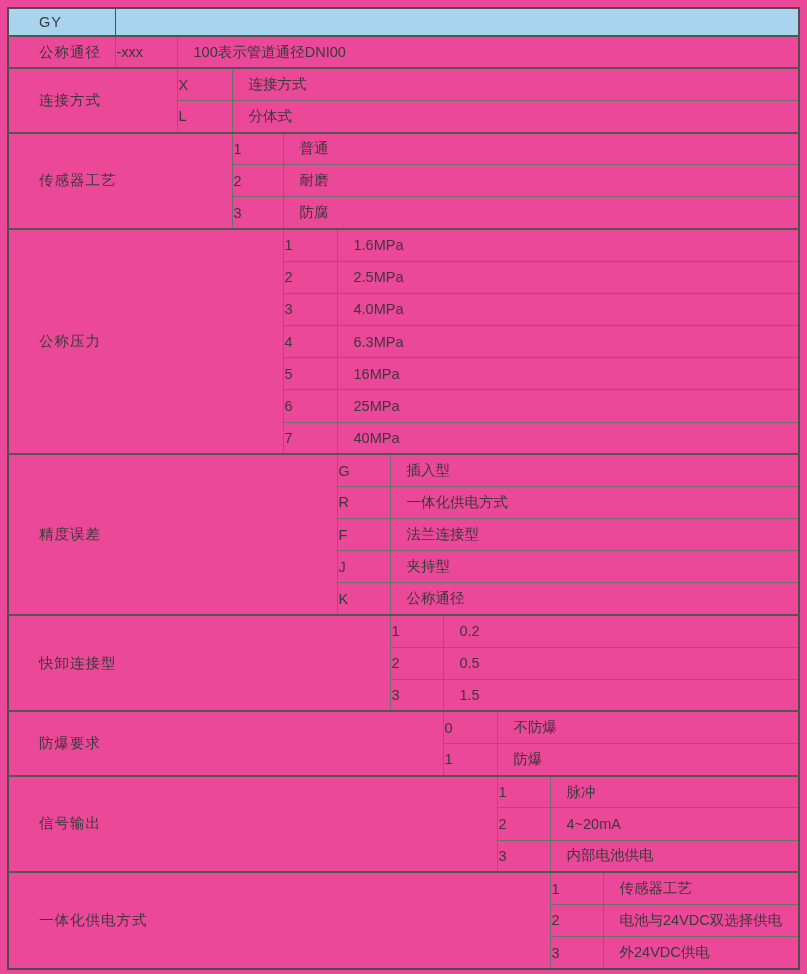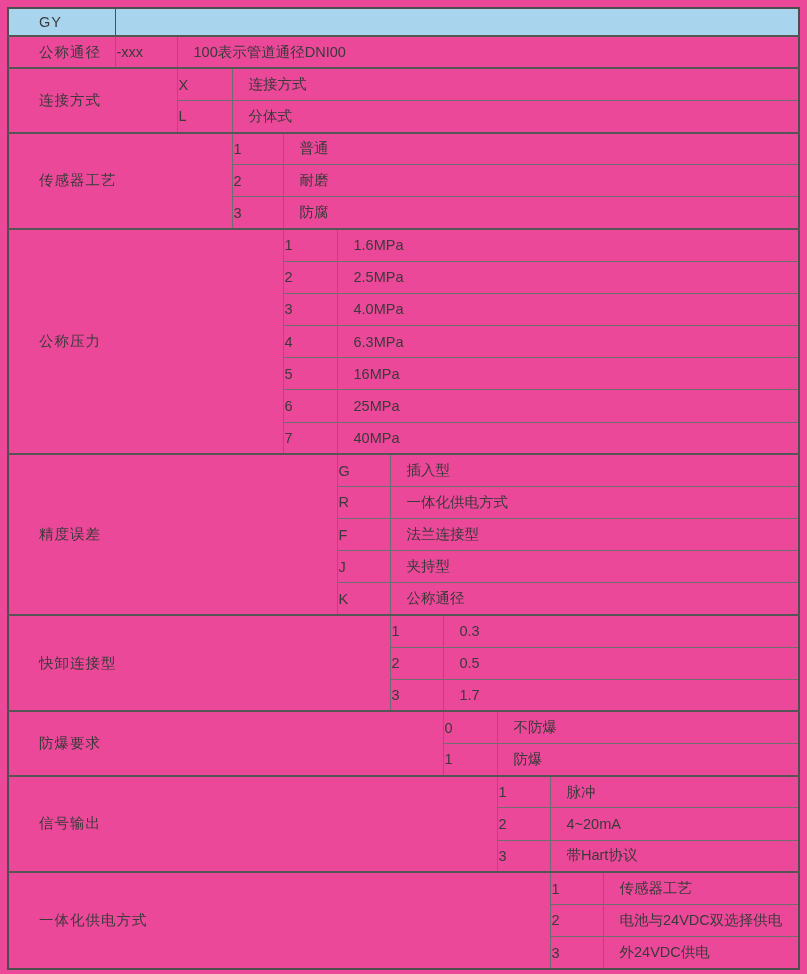--- a/index.html
+++ b/index.html
@@ -157,29 +157,29 @@
       <td class="desc" colspan="5">夹持型</td>
     </tr>
     <tr>
       <td class="code">K</td>
       <td class="desc" colspan="5">公称通径</td>
     </tr>
 
     <tr class="sec">
       <td class="label" colspan="6" rowspan="3">快卸连接型</td>
       <td class="code">1</td>
-      <td class="desc" colspan="4">0.3</td>
+      <td class="desc" colspan="4">0.2</td>
     </tr>
     <tr>
       <td class="code">2</td>
       <td class="desc" colspan="4">0.5</td>
     </tr>
     <tr>
       <td class="code">3</td>
-      <td class="desc" colspan="4">1.7</td>
+      <td class="desc" colspan="4">1.5</td>
     </tr>
 
     <tr class="sec">
       <td class="label" colspan="7" rowspan="2">防爆要求</td>
       <td class="code">0</td>
       <td class="desc" colspan="3">不防爆</td>
     </tr>
     <tr>
       <td class="code">1</td>
       <td class="desc" colspan="3">防爆</td>
@@ -189,21 +189,21 @@
       <td class="label" colspan="8" rowspan="3">信号输出</td>
       <td class="code">1</td>
       <td class="desc" colspan="2">脉冲</td>
     </tr>
     <tr>
       <td class="code">2</td>
       <td class="desc" colspan="2">4~20mA</td>
     </tr>
     <tr>
       <td class="code">3</td>
-      <td class="desc" colspan="2">带Hart协议</td>
+      <td class="desc" colspan="2">内部电池供电</td>
     </tr>
 
     <tr class="sec">
       <td class="label" colspan="9" rowspan="3">一体化供电方式</td>
       <td class="code">1</td>
       <td class="desc">传感器工艺</td>
     </tr>
     <tr>
       <td class="code">2</td>
       <td class="desc">电池与24VDC双选择供电</td>

